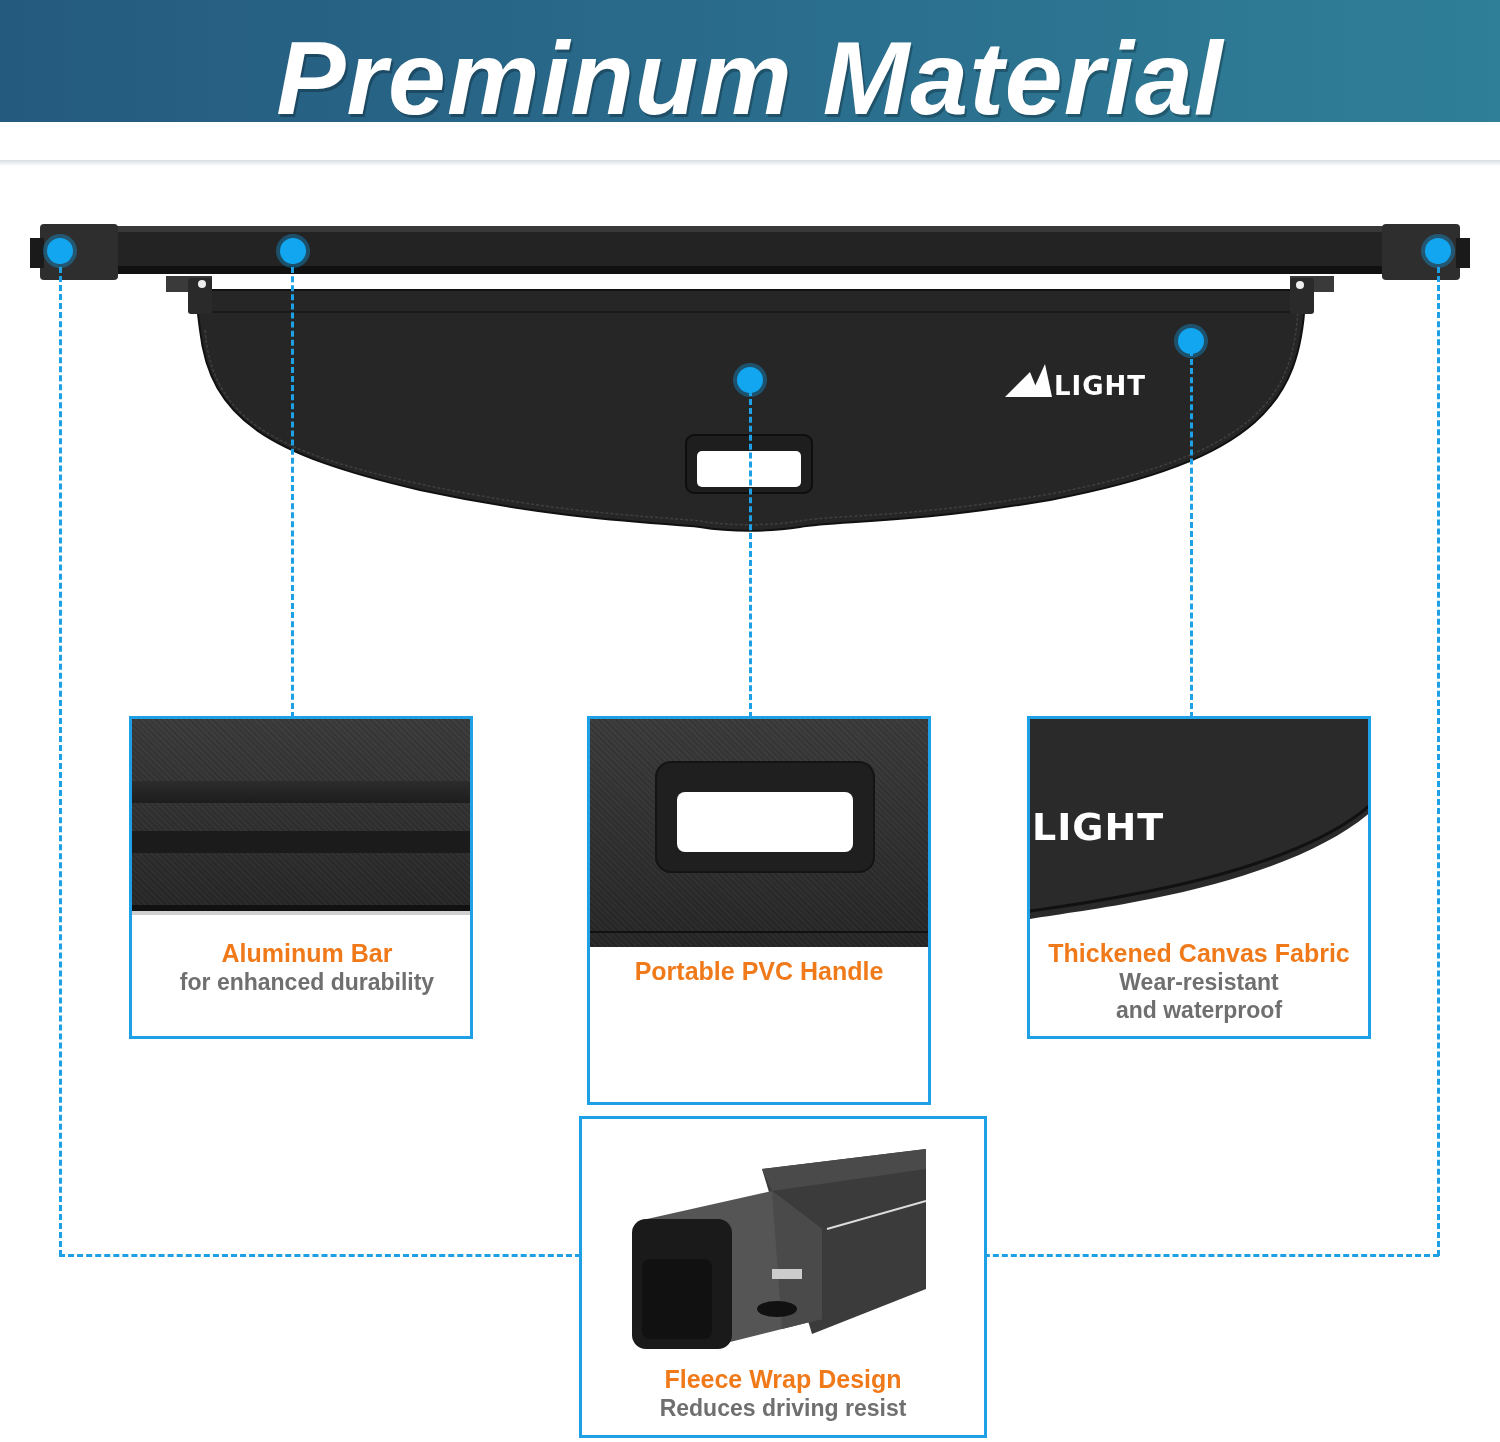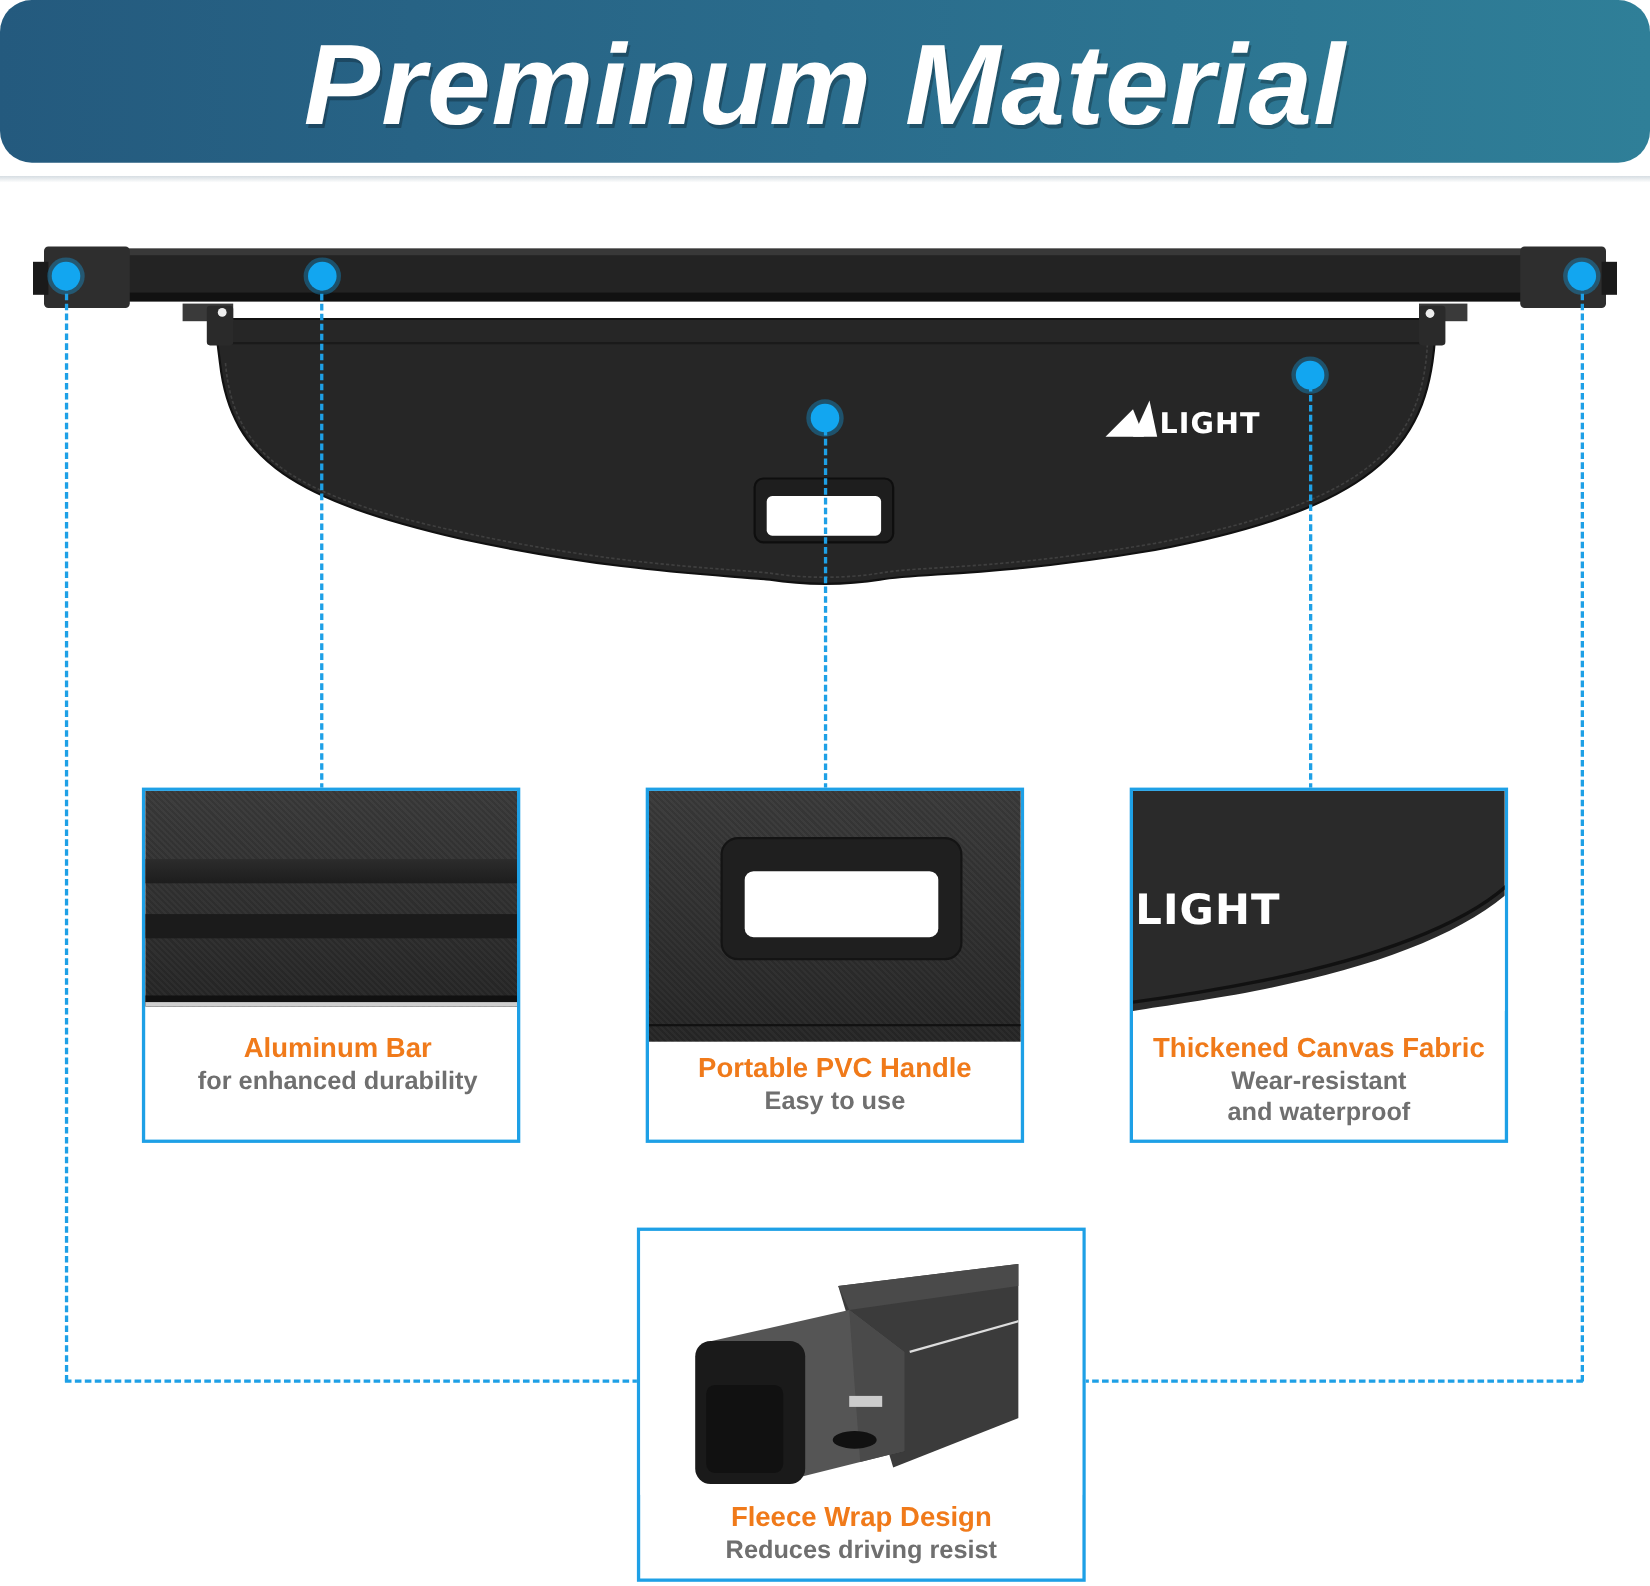--- a/index.html
+++ b/index.html
@@ -1,22 +1,21 @@
 <!DOCTYPE html>
 <html><head>
 <meta charset="utf-8">
 <style>
   * { box-sizing: border-box; margin: 0; padding: 0; }
   html, body { width: 1500px; height: 1442px; background: #ffffff; overflow: hidden; }
   body { position: relative; font-family: "Liberation Sans", "DejaVu Sans", sans-serif; }
 
   .banner {
-    position: absolute; left: 0; top: 0; width: 1500px; height: 148px;
+    position: absolute; left: 0; top: 0; width: 1500px; height: 122px;
     background: linear-gradient(90deg, #245a7e 0%, #2a6c8c 50%, #2f7f98 100%);
-    border-radius: 29px;
   }
   .banner-title {
     position: absolute; left: 0; top: 18px; width: 1500px; text-align: center;
     color: #ffffff; font-weight: bold; font-style: italic; font-size: 104px;
     letter-spacing: 1px; line-height: 120px;
     text-shadow: 2px 3px 0 rgba(0,0,0,0.25);
   }
   .banner-shadow {
     position: absolute; left: 0; top: 160px; width: 1500px; height: 6px;
     background: linear-gradient(#d6dde2, #ffffff);
@@ -107,29 +106,28 @@
     <div style="position:absolute;left:0;top:112px;width:100%;height:22px;background:#1b1b1b;"></div>
     <div style="position:absolute;left:0;top:186px;width:100%;height:6px;background:#111;"></div>
     <div style="position:absolute;left:0;top:192px;width:100%;height:4px;background:#cfcfcf;"></div>
   </div>
   <div class="card-text" style="top:220px;padding-left:12px;">
     <div class="card-title">Aluminum Bar</div>
     <div class="card-sub">for enhanced durability</div>
   </div>
 </div>
 
-<div class="card" style="left:587px;top:716px;width:344px;height:323px;">
+<div class="card" style="left:587px;top:716px;width:344px;height:389px;">
   <div class="card-photo fabric" style="height:228px;">
     <div style="position:absolute;left:65px;top:42px;width:220px;height:112px;border-radius:16px;background:#1f1f1f;border:2px solid #141414;"></div>
     <div style="position:absolute;left:87px;top:73px;width:176px;height:60px;border-radius:8px;background:#ffffff;"></div>
     <div style="position:absolute;left:0;top:212px;width:100%;height:2px;background:#111;"></div>
   </div>
   <div class="card-text" style="top:238px;">
     <div class="card-title">Portable PVC Handle</div>
-    <div class="card-sub">Easy to use</div>
   </div>
 </div>
 
 <div class="card" style="left:1027px;top:716px;width:344px;height:323px;">
   <div class="card-photo" style="height:200px;background:#ffffff;">
     <svg width="344" height="200" viewBox="0 0 344 200" style="position:absolute;left:0;top:0;">
       <path d="M0,0 L344,0 L344,90 C300,130 220,160 120,180 C70,190 30,195 0,200 Z" fill="#2a2a2a"></path>
       <path d="M0,192 C30,188 70,182 120,172 C220,152 300,122 340,86" fill="none" stroke="#111" stroke-width="3"></path>
     </svg>
     <div style="position:absolute;left:2px;top:88px;color:#fff;font-weight:bold;font-size:38px;line-height:40px;letter-spacing:1px;font-family:'DejaVu Sans',sans-serif;">LIGHT</div>

